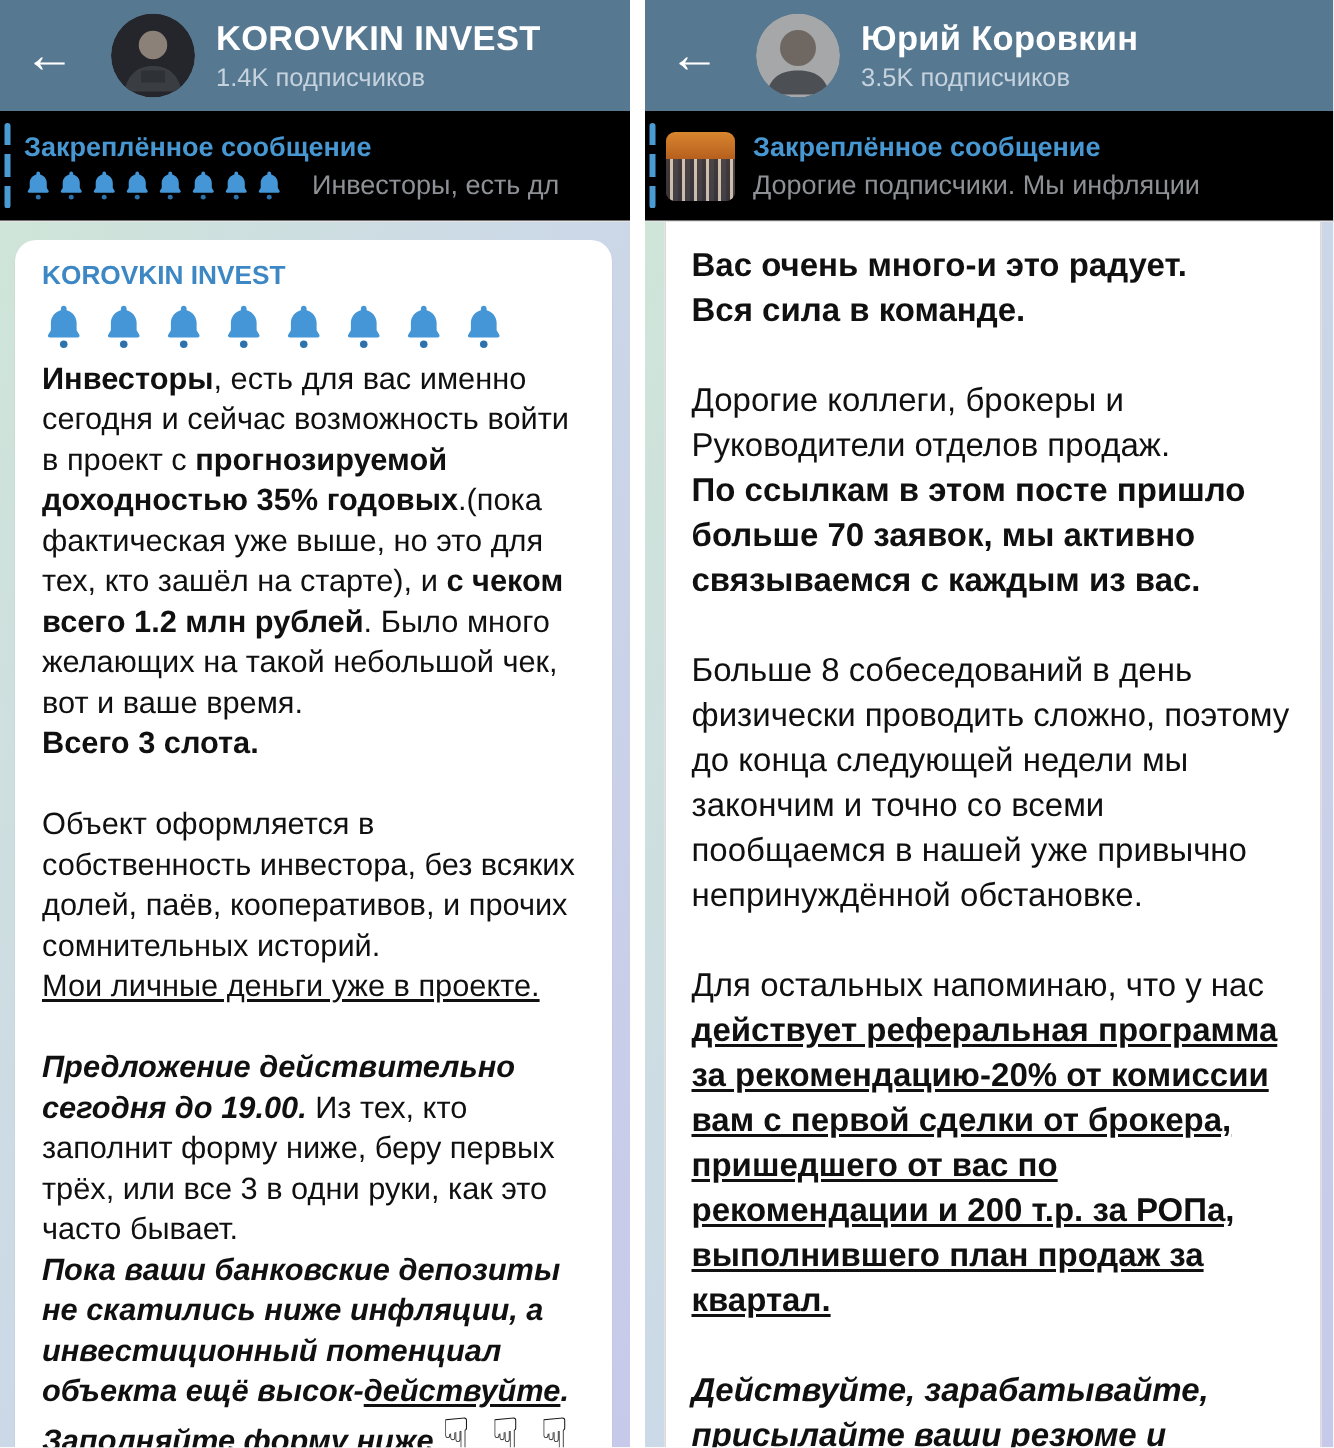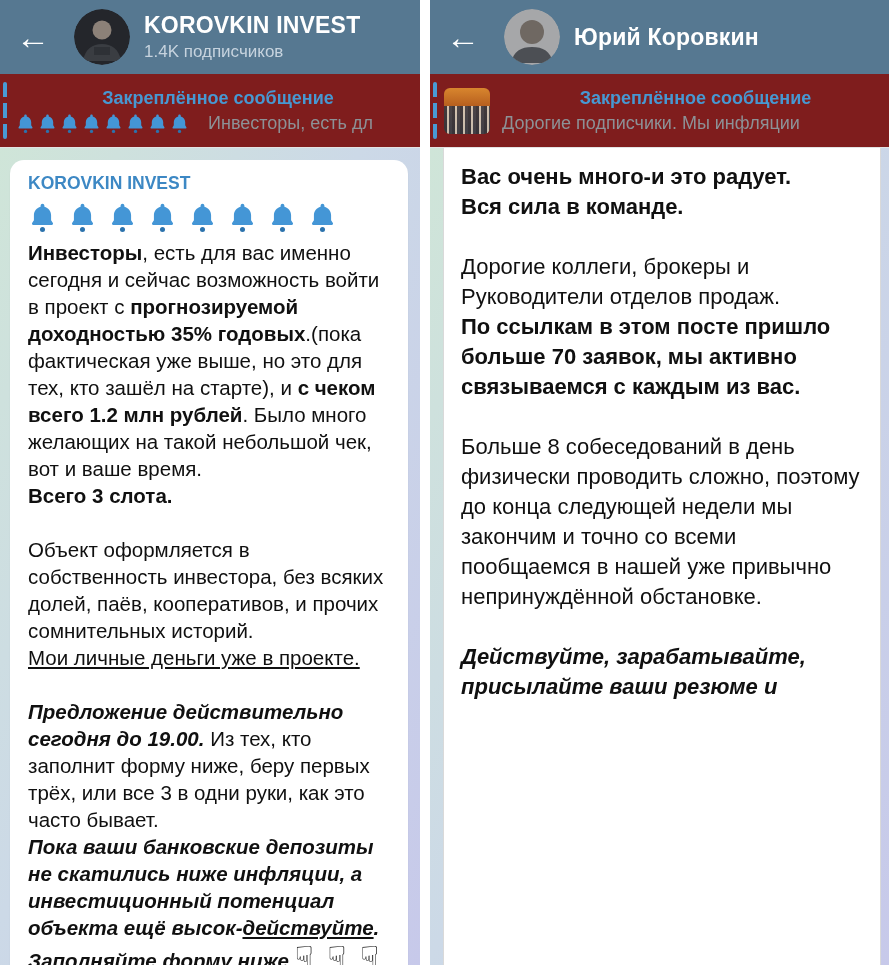--- a/index.html
+++ b/index.html
@@ -13,22 +13,22 @@
 
   
   .chat-header{height:74px;background:#567891;display:flex;align-items:center;box-sizing:border-box;padding:0 10px 0 16px;}
   .back{color:#fff;font-size:34px;line-height:34px;width:40px;flex:0 0 auto;font-weight:400;cursor:pointer;}
   .avatar{width:56px;height:56px;border-radius:50%;overflow:hidden;flex:0 0 auto;margin-left:18px;}
   .hd-text{margin-left:14px;overflow:hidden;}
   .hd-title{color:#ffffff;font-size:23px;font-weight:700;white-space:nowrap;letter-spacing:.2px;}
   .hd-sub{color:#c6d3de;font-size:17px;margin-top:3px;white-space:nowrap;}
 
   
-  .pinned{position:relative;height:74px;background:#7f1d1d;box-sizing:border-box;
-    border-bottom:1px solid #e3e3e3;display:flex;align-items:center;overflow:hidden;text-align:center;}
+  .pinned{position:relative;height:74px;background:#000000;box-sizing:border-box;
+    border-bottom:1px solid #e3e3e3;display:flex;align-items:center;overflow:hidden;}
   .pin-indicator{position:absolute;left:3px;top:8px;bottom:8px;width:4px;border-radius:2px;
     background:repeating-linear-gradient(to bottom,#4a9ad4 0 15px,transparent 15px 21px);}
   .pin-body{margin-left:16px;overflow:hidden;flex:1;}
   .pin-label{color:#4798d2;font-size:18px;font-weight:700;white-space:nowrap;}
   .pin-preview-row{display:flex;align-items:center;margin-top:4px;white-space:nowrap;overflow:hidden;gap:12px;}
   .pin-preview{color:#8d9196;font-size:18px;white-space:nowrap;}
   .pin-thumb{width:46px;height:46px;border-radius:6px;margin-left:14px;flex:0 0 auto;position:relative;overflow:hidden;
     background:linear-gradient(180deg,#d8862e 0%,#b65e1e 40%,#6e3a14 100%);}
   .pin-thumb:after{content:"";position:absolute;left:0;right:0;bottom:0;height:60%;opacity:.85;
     background:repeating-linear-gradient(90deg,#2e3340 0 3px,#d8d2c6 3px 5px,#3a404e 5px 8px);}
@@ -186,37 +186,39 @@
     <div class="back">←</div>
     <div class="avatar">
       <svg viewBox="0 0 56 56" width="56" height="56">
         <circle cx="28" cy="28" r="28" fill="#a6a7a9"></circle>
         <circle cx="28" cy="23" r="12" fill="#6f6862"></circle>
         <path d="M7 54c2.5-12 10-16 21-16s18.5 4 21 16z" fill="#4c4f54"></path>
       </svg>
     </div>
     <div class="hd-text">
       <div class="hd-title">Юрий Коровкин</div>
+      <div class="hd-sub">3.5K подписчиков</div>
     </div>
   </div>
 
   <div class="pinned">
     <div class="pin-indicator"></div>
     <div class="pin-thumb"></div>
     <div class="pin-body" style="margin-left:12px;">
       <div class="pin-label">Закреплённое сообщение</div>
       <div class="pin-preview-row">
         <span class="pin-preview">Дорогие подписчики. Мы инфляции</span>
       </div>
     </div>
   </div>
 
   <div class="chat-area">
     <div class="sheet">
       <div class="msg-right">
           <div class="para"><span class="b">Вас очень много-и это радует.<br>Вся сила в команде.</span></div>
           <div class="para"><span>Дорогие коллеги, брокеры и Руководители отделов продаж.<br></span><span class="b">По ссылкам в этом посте пришло больше 70 заявок, мы активно связываемся с каждым из вас.</span></div>
           <div class="para"><span>Больше 8 собеседований в день физически проводить сложно, поэтому до конца следующей недели мы закончим и точно со всеми пообщаемся в нашей уже привычно непринуждённой обстановке.</span></div>
+          <div class="para"><span>Для остальных напоминаю, что у нас </span><span class="b u">действует реферальная программа за рекомендацию-20% от комиссии вам с первой сделки от брокера, пришедшего от вас по рекомендации и 200 т.р. за РОПа, выполнившего план продаж за квартал.</span></div>
           <div class="para"><span class="b i">Действуйте, зарабатывайте, присылайте ваши резюме и</span></div>
         </div>
     </div>
   </div>
 </div>
 
 </body></html>

